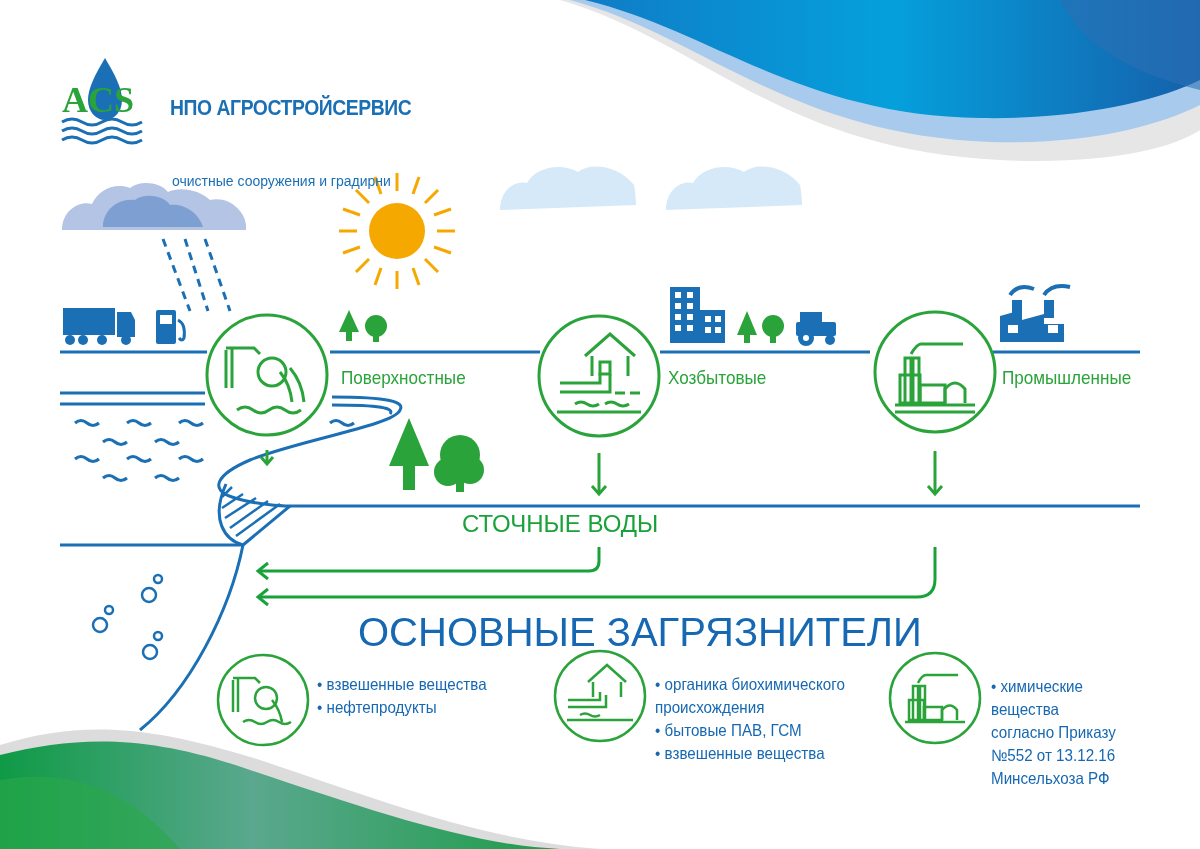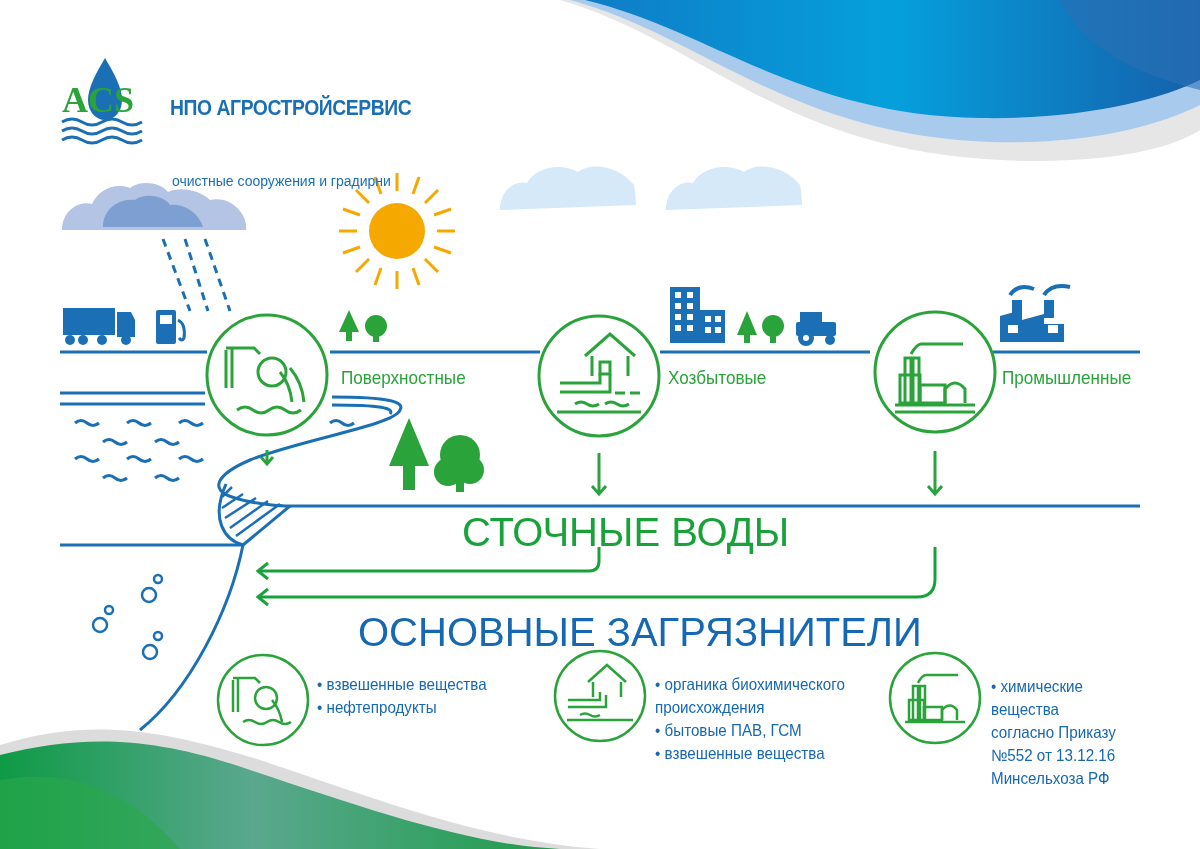--- a/index.html
+++ b/index.html
@@ -11,21 +11,21 @@
   .abs { position: absolute; }
   svg.scene { position: absolute; left: 0; top: 0; }
   .brand-title {
     left: 170px; top: 95px; font-size: 22px; font-weight: bold;
     color: #1a6fb5; letter-spacing: -0.5px; transform: scaleX(0.88); transform-origin: left;
   }
   .brand-sub {
     left: 172px; top: 126px; font-size: 14px; color: #1a6fb5; margin-top: 47px;
   }
   .src-label { font-size: 19px; color: #2aa33a; transform: scaleX(0.9); transform-origin: left; }
-  .heading-green { font-size: 40px; color: #19a23a; letter-spacing: 0px; }
+  .heading-green { font-size: 24px; color: #19a23a; letter-spacing: 0px; }
   .heading-blue { font-size: 40px; color: #1668b2; }
   .pol-list { font-size: 16.5px; color: #1668b2; line-height: 23px; transform: scaleX(0.92); transform-origin: left; }
   .pol-list div { white-space: nowrap; }
 </style>
 </head>
 <body>
 
 <svg class="scene" width="1200" height="849" viewBox="0 0 1200 849">
   <defs>
     <linearGradient id="blueWave" x1="0" y1="0" x2="1" y2="0">

